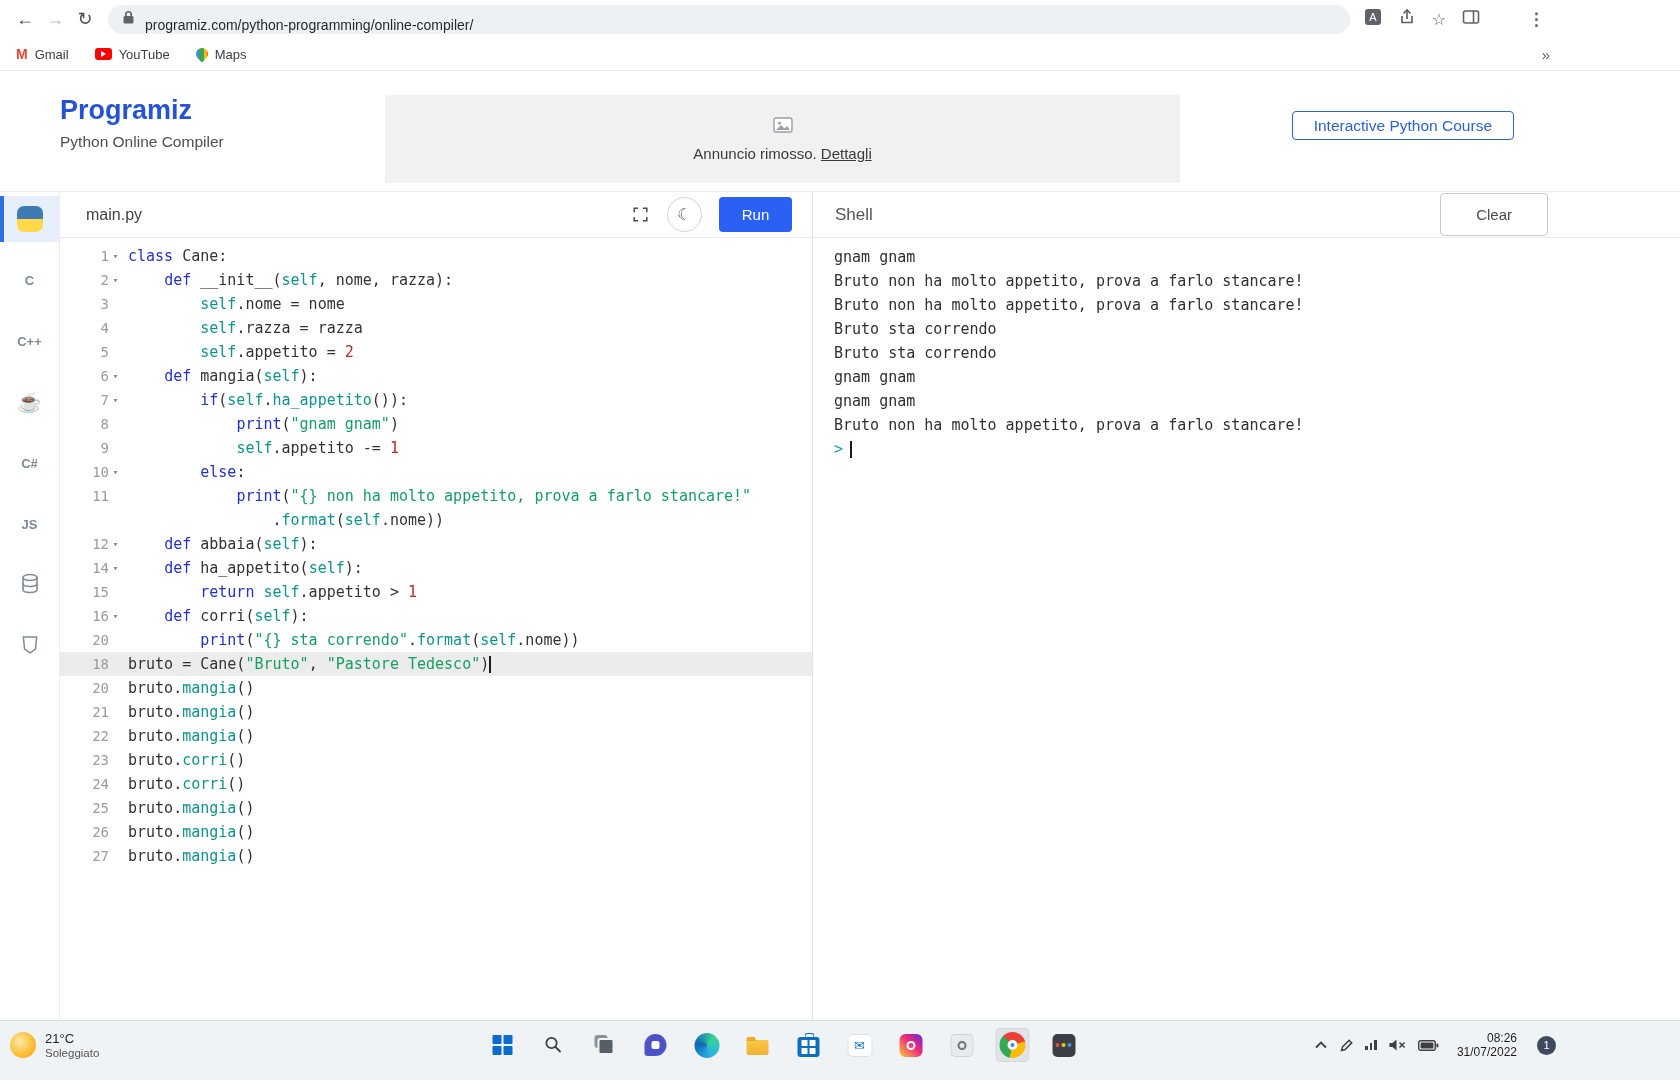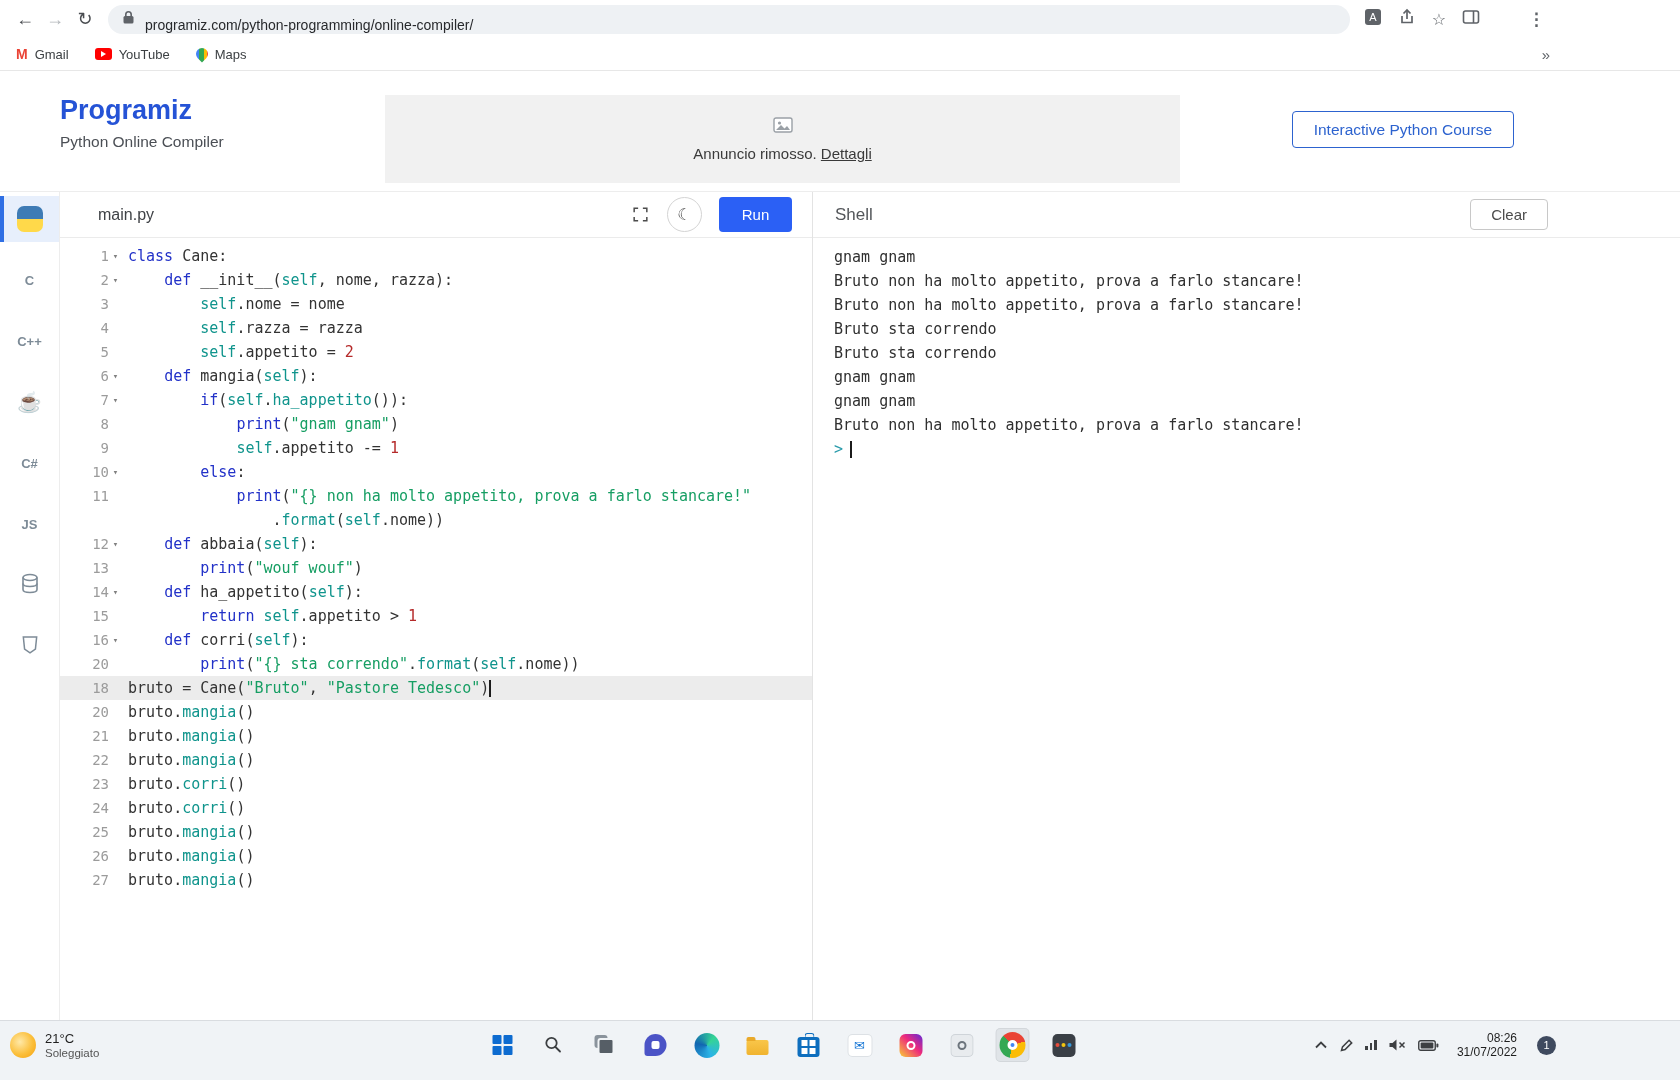--- a/index.html
+++ b/index.html
@@ -27,37 +27,37 @@
 
   
   .site-header { position:relative; height:120px; background:#fff; }
   .logo-wrap { position:absolute; left:60px; top:24px; }
   .logo-text { font-size:27px; font-weight:700; color:#2553d6; }
   .logo-sub { margin-top:7px; font-size:15.5px; color:#4b4f55; }
   .ad-box { position:absolute; left:385px; top:24px; width:795px; height:88px; background:#f1f1f1;
             display:flex; flex-direction:column; align-items:center; justify-content:center; gap:8px; }
   .ad-row { font-size:15px; color:#3a3a3a; }
   .ad-link { text-decoration:underline; color:#3a3a3a; cursor:pointer; }
-  .course-btn { position:absolute; right:166px; top:40px; height:37px; padding:0 21px; border:1px solid #2d63cf;
+  .course-btn { position:absolute; right:166px; top:40px; height:29px; padding:0 21px; border:1px solid #2d63cf;
                 border-radius:4px; color:#2d63cf; font-size:15.5px; background:#fff; display:flex; align-items:center; }
 
   
   .workspace { display:flex; height:842px; border-top:1px solid #ededed; background:#fff; }
 
   .rail { width:60px; border-right:1px solid #ededed; padding-top:4px; display:flex; flex-direction:column; gap:15px; }
   .rail-item { width:100%; height:46px; display:flex; align-items:center; justify-content:center; position:relative;
                color:#7d8b97; font-weight:700; font-size:13px; }
   .rail-item.active { background:#e7effc; }
   .rail-item.active::before { content:""; position:absolute; left:0; top:0; bottom:0; width:4px; background:#2f6fe4; }
   .py-logo { width:26px; height:26px; border-radius:7px; background:linear-gradient(180deg,#3e7bb5 0 50%, #ffd94a 50% 100%); }
   .java-glyph { font-size:20px; font-weight:400; }
 
   .editor-col { width:753px; border-right:1px solid #e3e3e3; display:flex; flex-direction:column; background:#fff; }
   .panel-top { height:46px; display:flex; align-items:center; border-bottom:1px solid #ebebeb; flex:none; }
-  .editor-top { padding-left:38px; }
+  .editor-top { padding-left:26px; }
   .filename { font-size:16px; color:#3f4246; }
   .expand-btn { margin-left:auto; display:flex; align-items:center; }
   .moon-btn { width:35px; height:35px; border:1px solid #d4d4d4; border-radius:50%; display:flex; align-items:center;
               justify-content:center; font-size:16px; color:#4a4a4a; margin:0 17px; background:#fff; }
   .run-btn { width:73px; height:35px; background:#2b60f5; color:#fff; border-radius:4px; font-size:15px;
              display:flex; align-items:center; justify-content:center; margin-right:20px; border:none;text-align:center; }
 
   .code-area { flex:1; padding-top:6px; font-family:"DejaVu Sans Mono", monospace; overflow:hidden; }
   .code-line { display:flex; height:24px; line-height:24px; font-size:15px; }
   .code-line.active { background:#ececec; }
@@ -69,21 +69,21 @@
   .tok-self { color:#0f948c; }
   .tok-str { color:#169e63; }
   .tok-num { color:#b52a2a; }
   .tok-call { color:#0f948c; }
   .tok-pl { color:#333; }
   .cursor { display:inline-block; width:2px; height:17px; background:#1b1b1b; vertical-align:middle; }
 
   .shell-col { flex:1; display:flex; flex-direction:column; background:#fff; }
   .shell-top { padding-left:22px; }
   .shell-title { font-size:17px; color:#53565a; }
-  .clear-btn { margin-left:auto; margin-right:132px; height:31px; padding:0 20px; border:1px solid #c8c8c8; border-radius:4px;
+  .clear-btn { margin-left:auto; margin-right:132px; height:43px; padding:0 35px; border:1px solid #c8c8c8; border-radius:4px;
                font-size:15px; color:#4c4c4c; background:#fff; display:flex; align-items:center; }
   .shell-body { flex:1; padding:7px 0 0 21px; font-family:"DejaVu Sans Mono", monospace; font-size:15px; color:#303030; }
   .shell-line { height:24px; line-height:24px; white-space:pre; }
   .shell-prompt { color:#2a9bab; margin-right:7px; }
 
   
   .taskbar { position:absolute; left:0; right:0; bottom:0; height:60px; background:#f0f3f6; border-top:1px solid #d9dce0; }
   .weather { position:absolute; left:10px; top:0; height:48px; display:flex; align-items:center; gap:9px; }
   .sun { width:26px; height:26px; border-radius:50%; background:radial-gradient(circle at 38% 38%, #ffe9a8, #fbbf3b 55%, #f59f0b); }
   .weather-temp { font-size:13px; color:#1f1f1f; line-height:16px; }
@@ -350,27 +350,20 @@
           </div>
           <div class="code-line">
             <span class="gutter">
               <span class="lnum">12</span>
               <span class="fold">▾</span>
             </span>
             <span class="code-text"><span class="tok-pl">    </span><span class="tok-kw">def</span><span class="tok-pl"> abbaia(</span><span class="tok-self">self</span><span class="tok-pl">):</span></span>
           </div>
           <div class="code-line">
             <span class="gutter">
-              <span class="lnum">13</span>
-              <span class="fold"></span>
-            </span>
-            <span class="code-text"><span class="tok-pl">        </span><span class="tok-kw">print</span><span class="tok-pl">(</span><span class="tok-str">"wouf wouf"</span><span class="tok-pl">)</span></span>
-          </div>
-          <div class="code-line">
-            <span class="gutter">
               <span class="lnum">14</span>
               <span class="fold">▾</span>
             </span>
             <span class="code-text"><span class="tok-pl">    </span><span class="tok-kw">def</span><span class="tok-pl"> ha_appetito(</span><span class="tok-self">self</span><span class="tok-pl">):</span></span>
           </div>
           <div class="code-line">
             <span class="gutter">
               <span class="lnum">15</span>
               <span class="fold"></span>
             </span>

